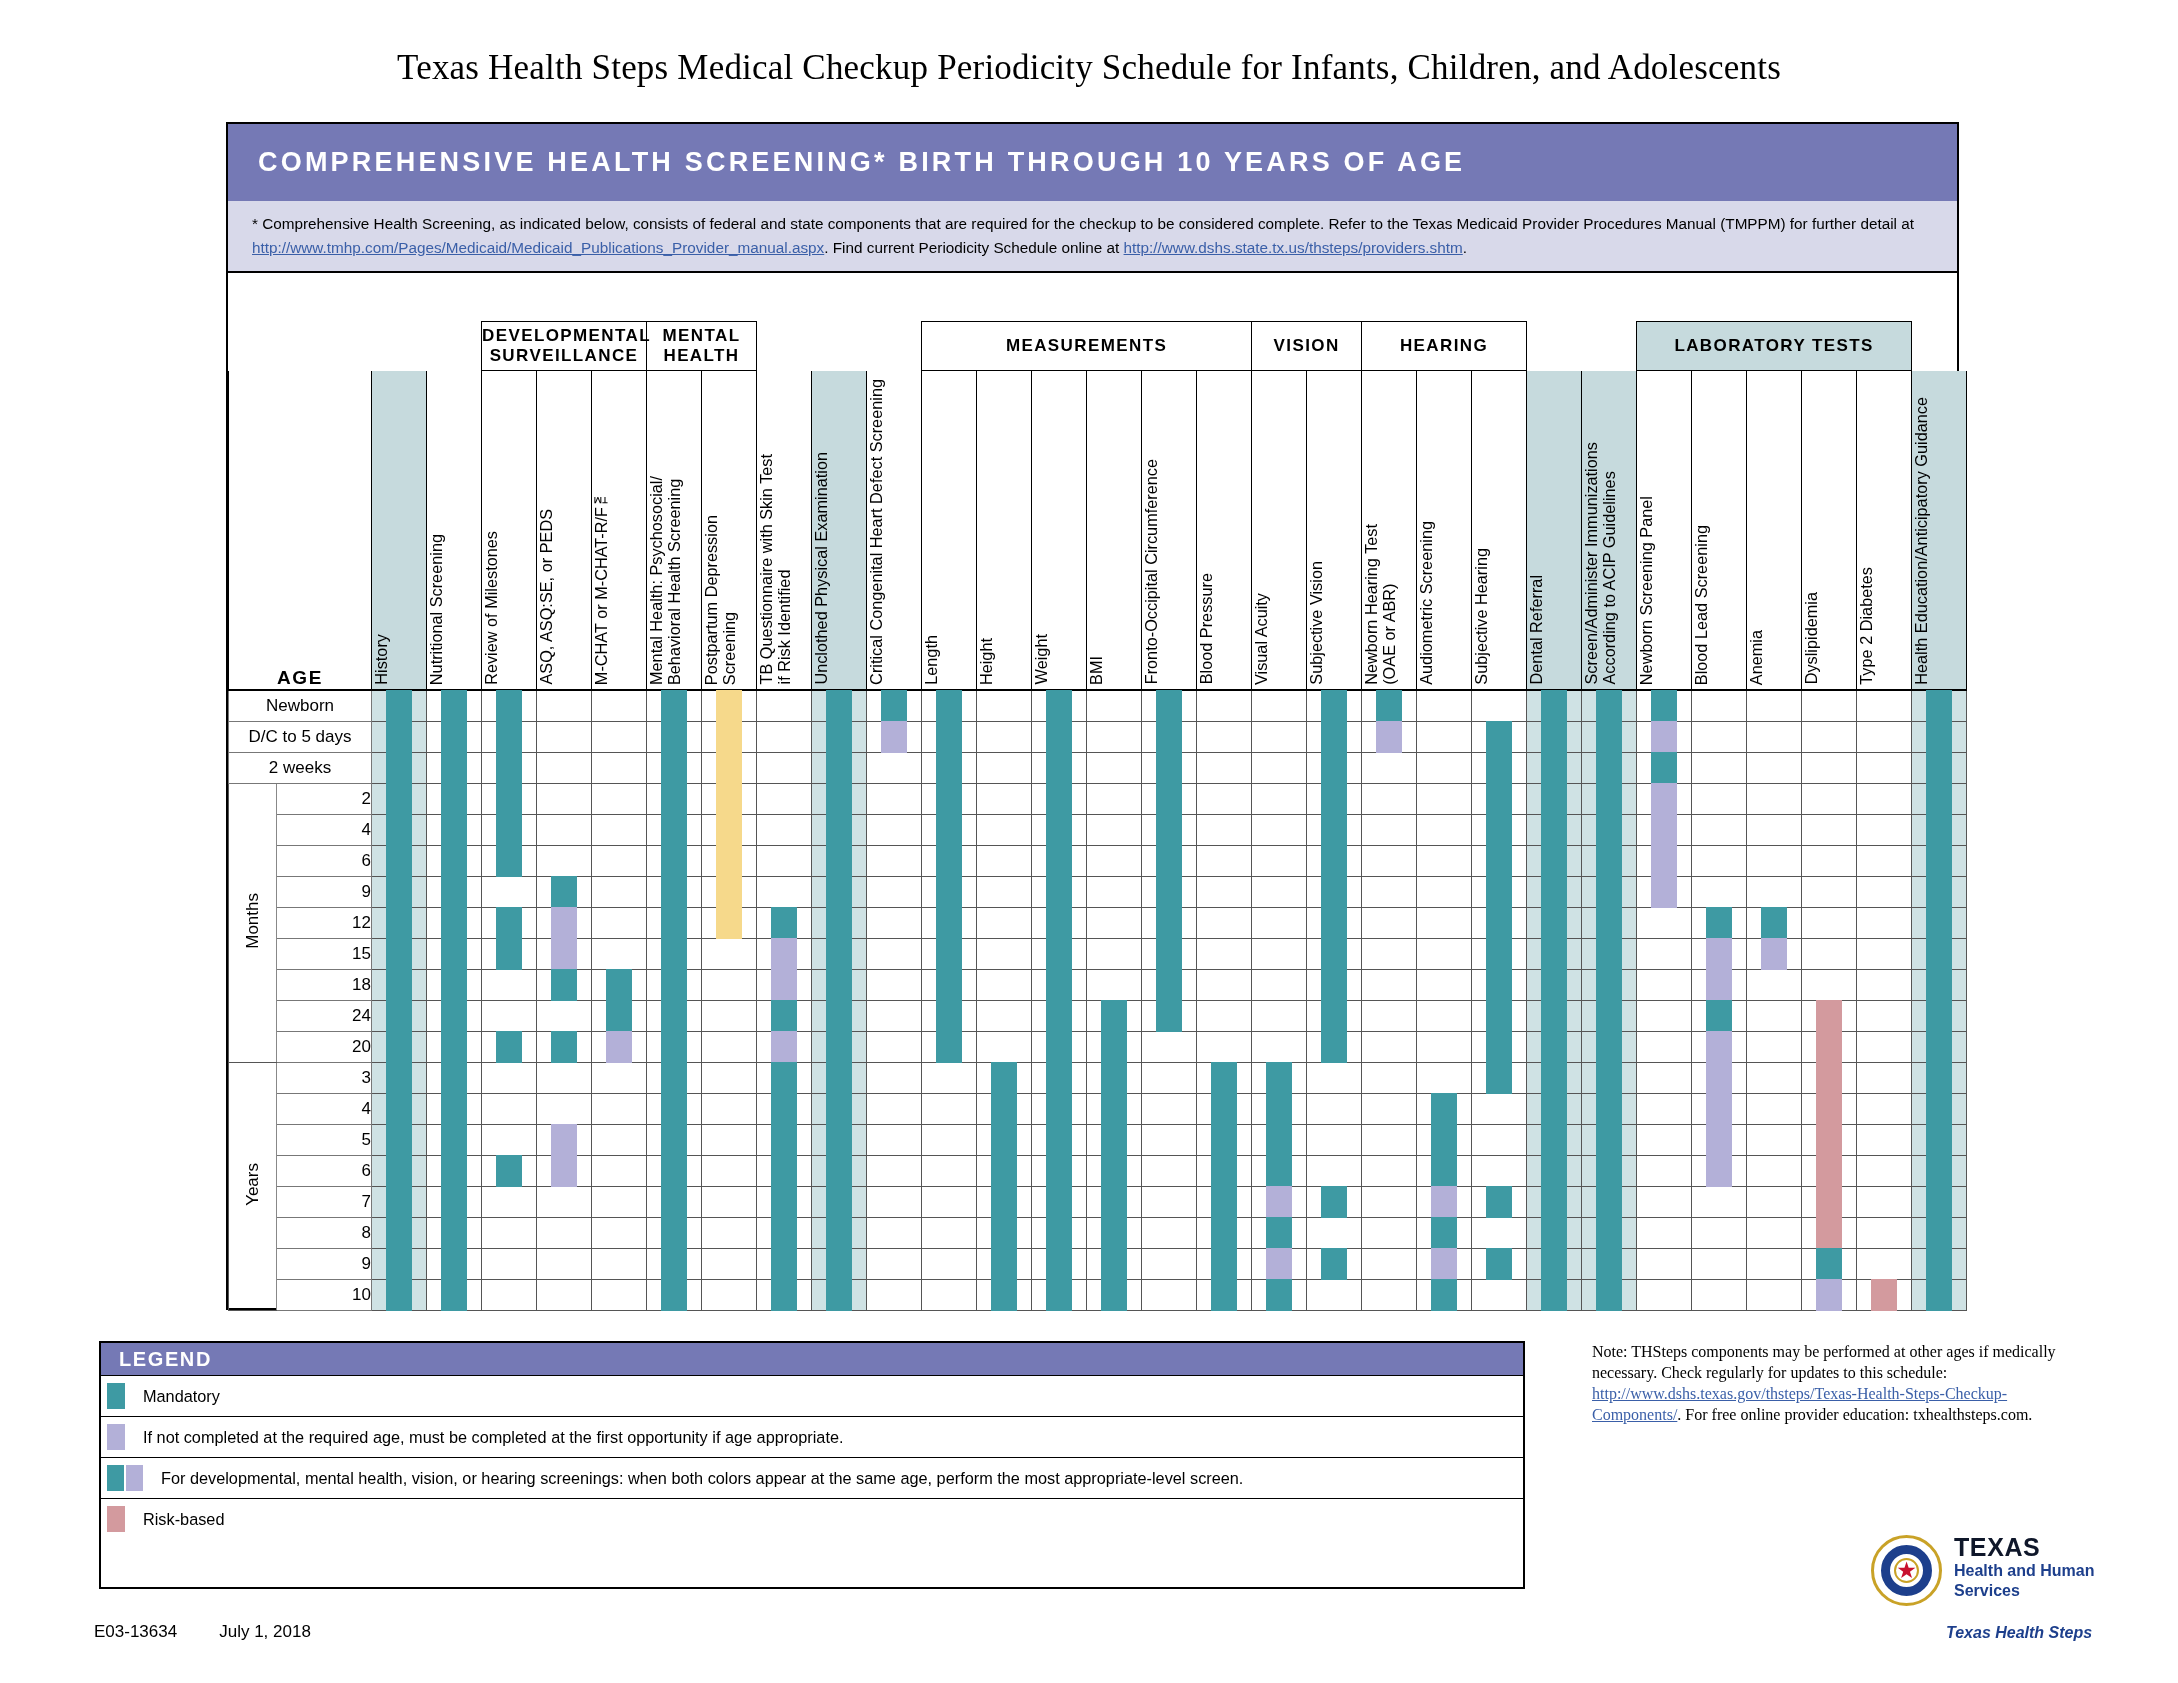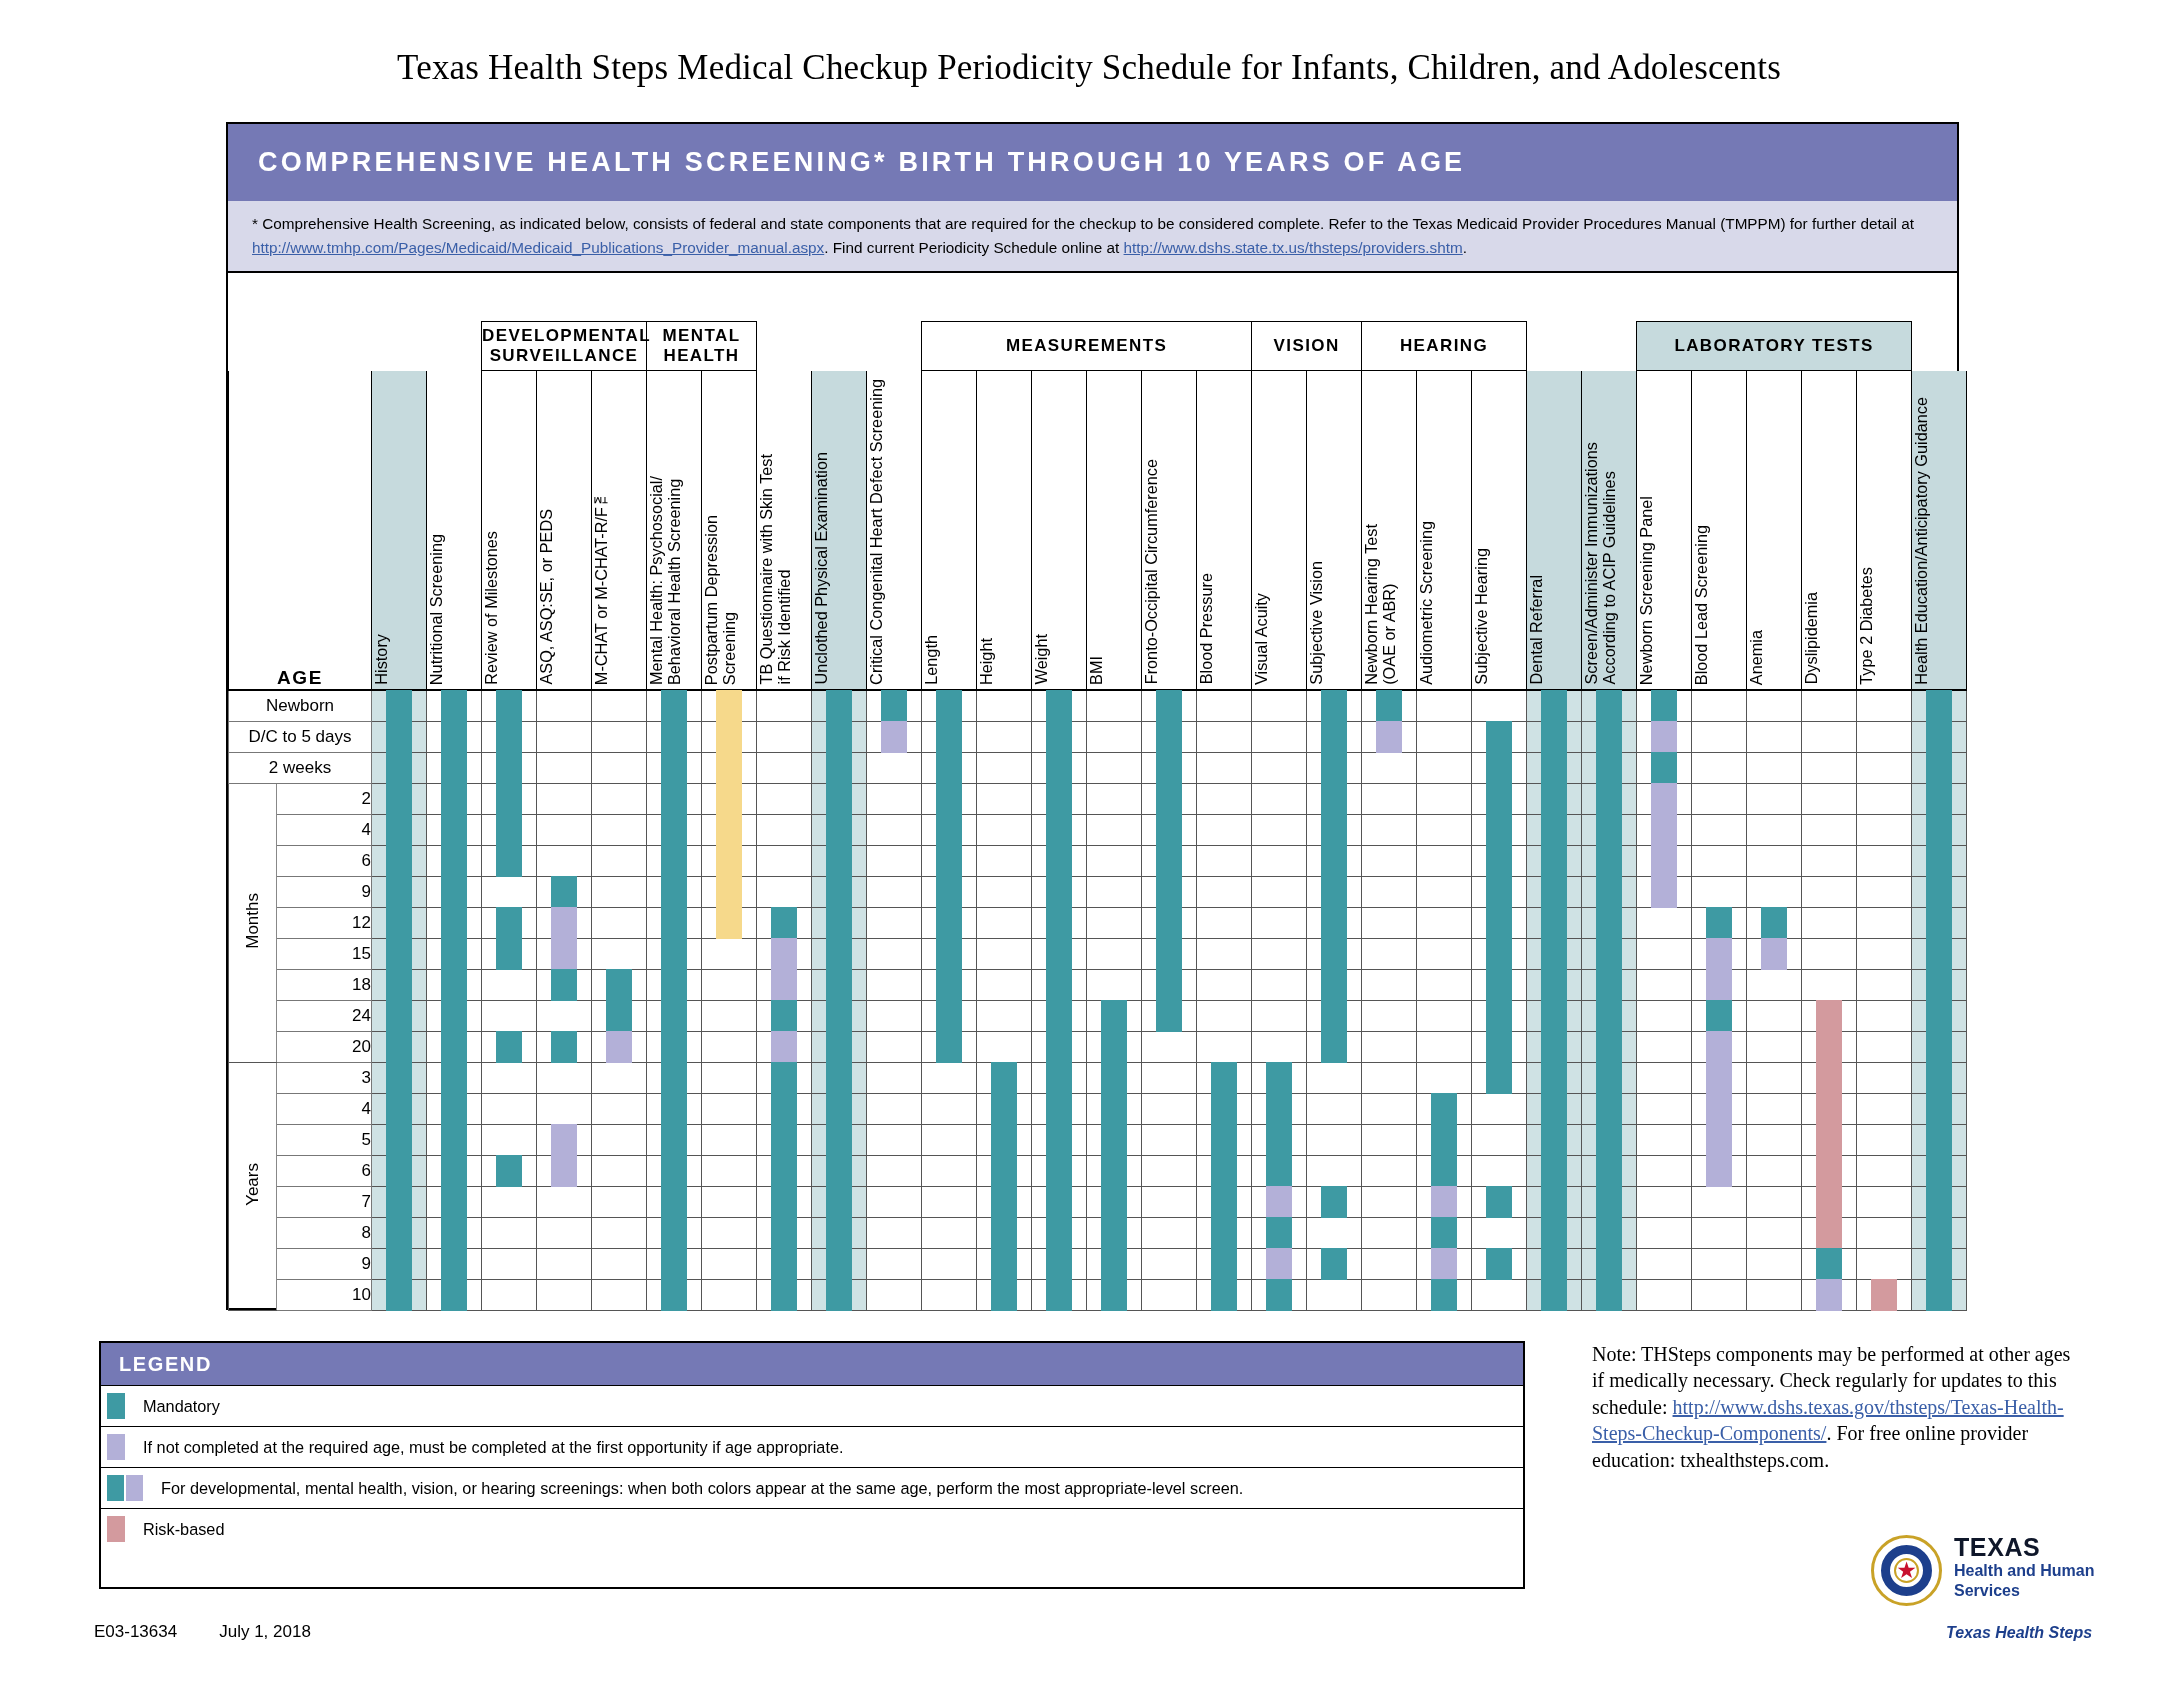--- a/index.html
+++ b/index.html
@@ -120,39 +120,39 @@
   .m-opt{background:#b3b0d8;}
   .m-rec{background:#f6d98b;}
   .m-risk{background:#d39a9e;}
 
   
   .legend-box{
     position:absolute;left:99px;top:1341px;width:1426px;height:248px;
     border:2px solid #000;box-sizing:border-box;background:#fff;
   }
   .legend-hdr{
-    height:42px;background:#7579b5;display:flex;align-items:center;padding-left:18px;
+    height:32px;background:#7579b5;display:flex;align-items:center;padding-left:18px;
     box-sizing:border-box;
   }
   .legend-hdr .t{color:#fff;font-size:20px;font-weight:bold;letter-spacing:1.6px;}
   .legend-row{
     display:flex;align-items:center;height:41px;
     border-top:1px solid #000;padding-left:6px;box-sizing:border-box;
     font-size:16.3px;
   }
   .sw{width:18px;height:26px;display:inline-block;margin-right:18px;flex:0 0 auto;}
   .sw2{width:36px;height:26px;display:flex;margin-right:18px;flex:0 0 auto;}
   .sw2 i{width:17px;height:26px;display:block;}
   .sw2 i+i{margin-left:2px;}
 
   
   .side-note{
     position:absolute;left:1592px;top:1341px;width:495px;
     font-family:"Liberation Serif", serif;
-    font-size:20px;line-height:1.32;
+    font-size:16px;line-height:1.32;
   }
   .side-note a{color:#3a5fa8;text-decoration:underline;}
 
   
   .footer-left{
     position:absolute;left:94px;top:1622px;font-size:17px;
     display:flex;gap:42px;
   }
 
   

